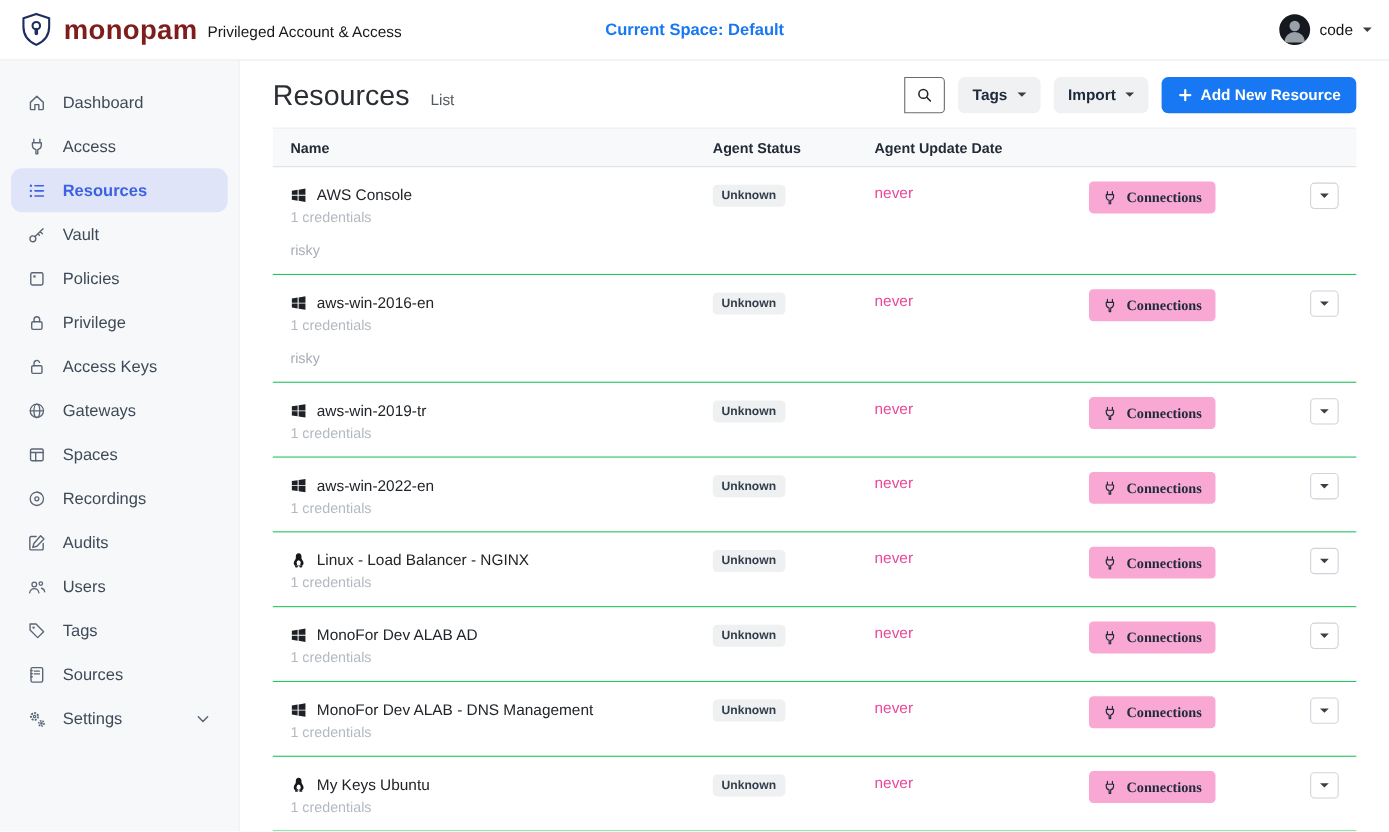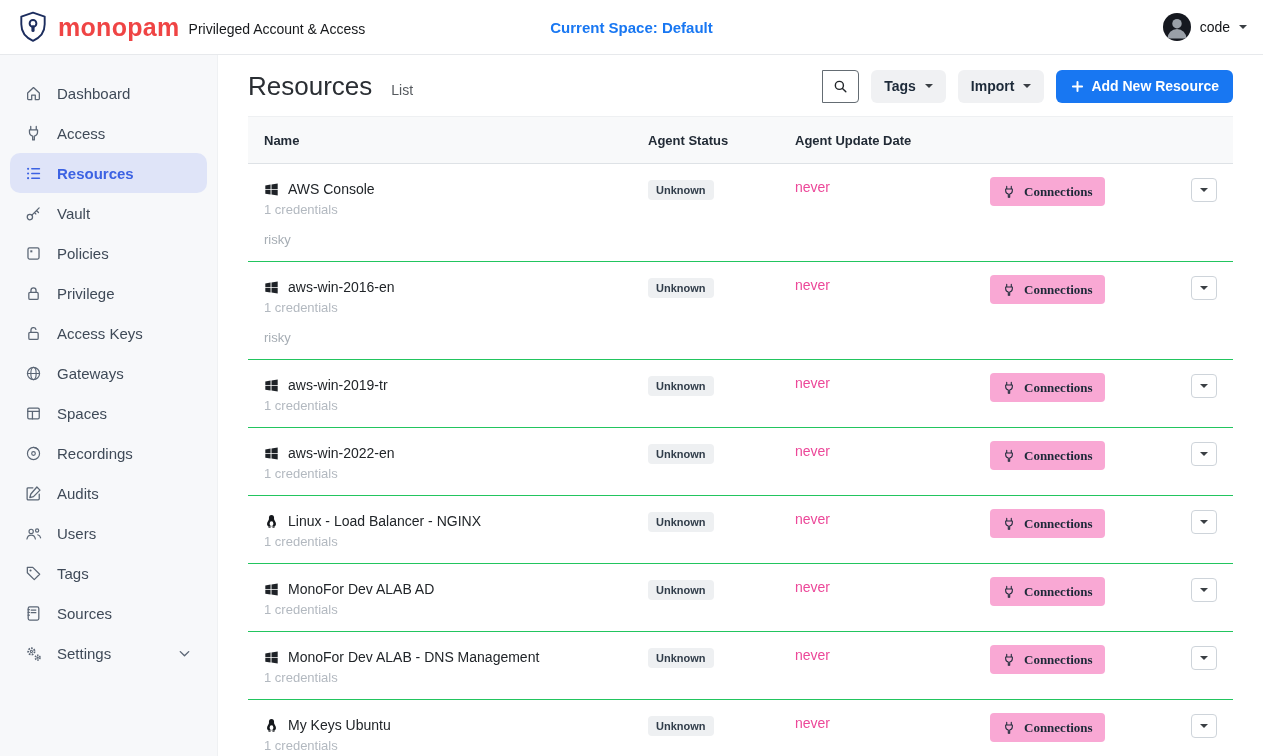--- a/index.html
+++ b/index.html
@@ -6,21 +6,21 @@
   html,body { margin:0; padding:0; background:#fff; }
   body { font-family:"Liberation Sans", sans-serif; }
   .app { width:1263px; height:756px; overflow:hidden; background:#fff; }
 
   
   .topbar { height:55px; display:flex; align-items:center; padding:0 16px;
             border-bottom:1px solid #e7e9ec; position:relative; background:#fff; }
   .brand { display:flex; align-items:center; cursor:pointer; }
   .brand-icon { width:34px; height:34px; display:inline-flex; }
   .brand-icon svg { width:100%; height:100%; }
-  .brand-name { font-size:25px; font-weight:700; color:#ef4444; letter-spacing:.3px; margin-left:8px; }
+  .brand-name { font-size:25px; font-weight:700; color:#7f1d1d; letter-spacing:.3px; margin-left:8px; }
   .brand-tagline { font-size:14px; color:#17191c; margin-left:9px; margin-top:3px; }
   .space-label { position:absolute; left:50%; transform:translateX(-50%);
                  color:#1877f2; font-weight:700; font-size:15px; cursor:pointer; }
   .user-menu { margin-left:auto; display:flex; align-items:center; gap:9px; cursor:pointer; }
   .avatar { width:28px; height:28px; border-radius:50%; background:#15181f; overflow:hidden; display:inline-flex; }
   .avatar svg { width:100%; height:100%; }
   .user-name { font-size:14px; color:#121417; }
   .tri { width:0; height:0; border-left:4px solid transparent; border-right:4px solid transparent;
          border-top:4.5px solid #3a3f44; display:inline-block; }
 
@@ -54,21 +54,21 @@
                font-size:14px; font-weight:600; color:#1d2a39; display:flex; align-items:center;
                gap:9px; cursor:pointer; font-family:inherit; }
   .btn-primary { height:33px; padding:0 14px; background:#1877f2; border:none; border-radius:6px;
                  font-size:14px; font-weight:600; color:#fff; display:flex; align-items:center;
                  gap:6px; cursor:pointer; font-family:inherit; }
   .btn-primary .p-icon { width:15px; height:15px; display:inline-flex; }
   .btn-primary .p-icon svg { width:100%; height:100%; }
 
   
   .grid-cols { display:grid; grid-template-columns:400px 147px 195px 1fr 56px; }
-  .thead { background:#f8f9fa; height:48px; align-items:center; border-top:1px solid #eef0f2;
+  .thead { background:#f8f9fa; height:36px; align-items:center; border-top:1px solid #eef0f2;
            border-bottom:1px solid #dee2e6; font-size:13px; font-weight:700; color:#222b36; }
   .thead .th:first-child { padding-left:16px; }
   .trow { border-bottom:1px solid #22c55e; align-items:start; }
   .name-cell { padding:17px 0 14px 16px; }
   .name-line { display:flex; align-items:center; gap:9px; font-size:14px; color:#212529; cursor:pointer; }
   .os-icon { width:15px; height:15px; display:inline-flex; flex-shrink:0; }
   .os-icon svg { width:100%; height:100%; }
   .credentials { font-size:13px; color:#b3b9c0; margin-top:5px; }
   .risky-tag { font-size:13px; color:#a6adb4; margin-top:15px; }
   .status-cell { padding-top:16px; }

